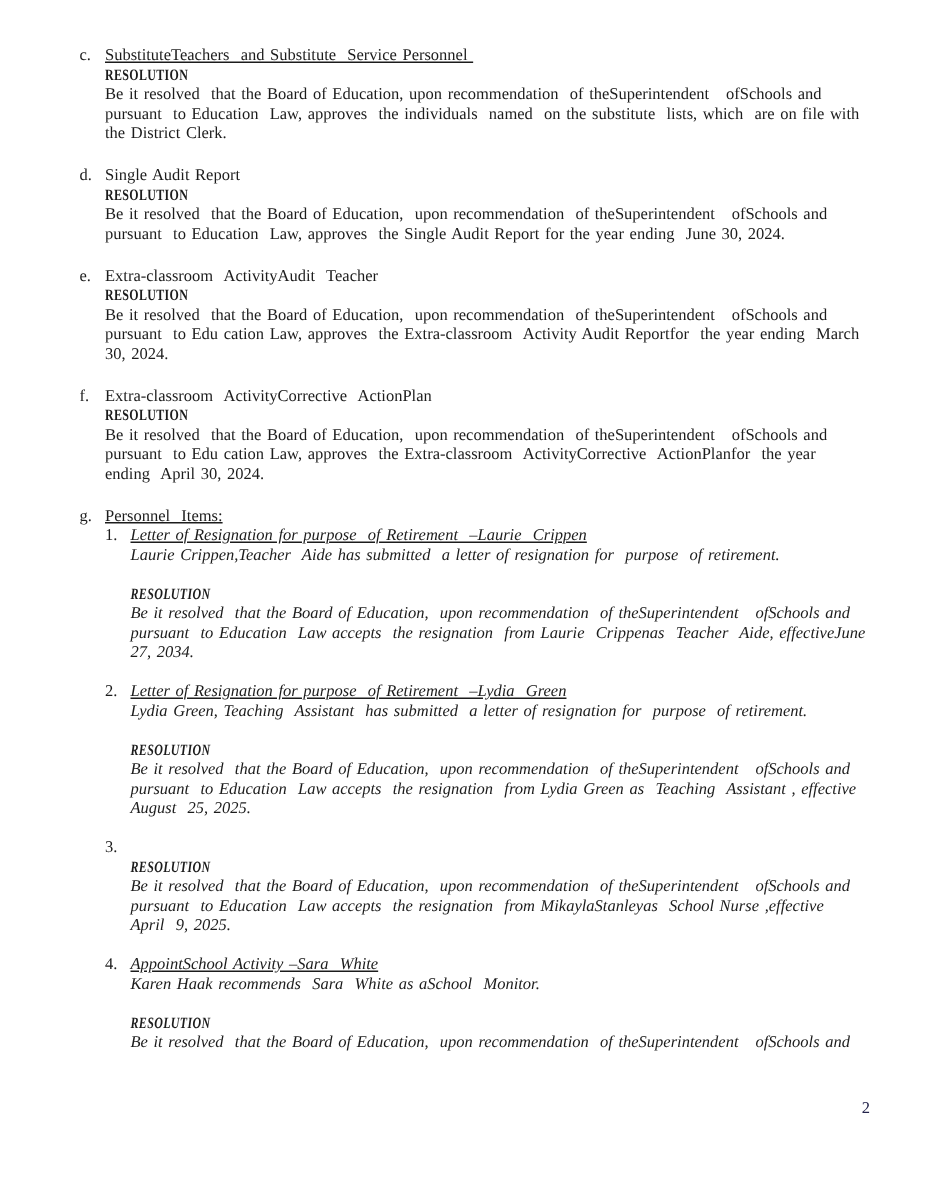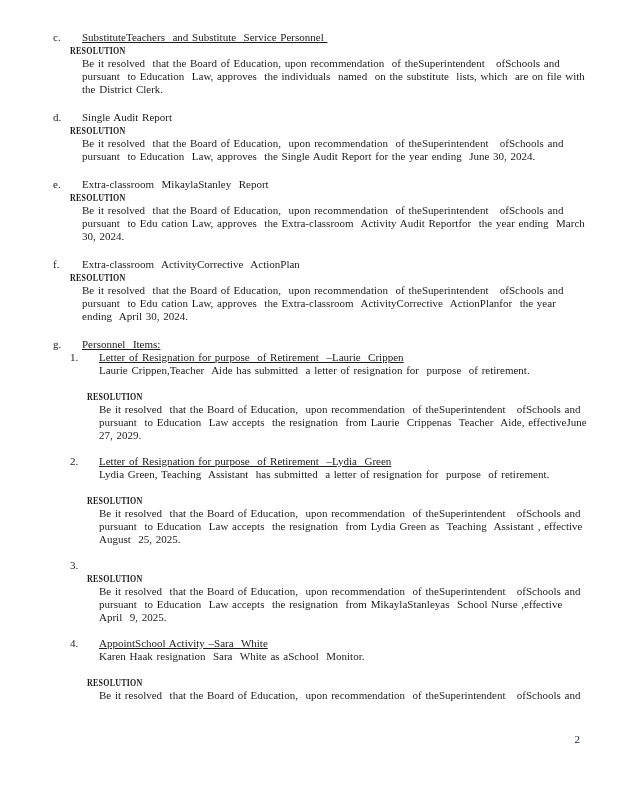--- a/index.html
+++ b/index.html
@@ -25,25 +25,25 @@
   .u { text-decoration: underline; }
   .res {
     font-weight: bold;
     display: inline-block;
     transform: scaleX(0.76);
     transform-origin: 0 60%;
     font-size: 10.5px;
     letter-spacing: 0.3px;
     white-space: pre;
   }
-  .line { white-space: pre; margin-left: 12px; }
+  .line { white-space: pre; }
   .sub-item { display: flex; margin-bottom: 13px; }
   .sub-item:last-child { margin-bottom: 0; }
   .sub-marker { width: 17px; flex: none; }
-  .sub-content { flex: 1; min-width: 0; }
+  .sub-content { flex: 1; min-width: 0; font-style: italic; }
   .res-block { margin-top: 13px; }
   .page-num {
     position: absolute;
     top: 733px; right: 38px;
     font-size: 11px;
     color: #22224a;
   }
 </style>
 </head>
 <body>
@@ -67,21 +67,21 @@
       <div class="line">Single Audit Report</div>
       <div><span class="res">RESOLUTION</span></div>
       <div class="line">Be it resolved  that the Board of Education,  upon recommendation  of theSuperintendent   ofSchools and</div>
       <div class="line">pursuant  to Education  Law, approves  the Single Audit Report for the year ending  June 30, 2024.</div>
     </div>
   </div>
 
   <div class="item">
     <div class="item-marker">e.</div>
     <div class="item-content">
-      <div class="line">Extra-classroom  MikaylaStanley  Report</div>
+      <div class="line">Extra-classroom  ActivityAudit  Teacher</div>
       <div><span class="res">RESOLUTION</span></div>
       <div class="line">Be it resolved  that the Board of Education,  upon recommendation  of theSuperintendent   ofSchools and</div>
       <div class="line">pursuant  to Edu cation Law, approves  the Extra-classroom  Activity Audit Reportfor  the year ending  March</div>
       <div class="line">30, 2024.</div>
     </div>
   </div>
 
   <div class="item">
     <div class="item-marker">f.</div>
     <div class="item-content">
@@ -100,21 +100,21 @@
 
       <div class="sub-item">
         <div class="sub-marker">1.</div>
         <div class="sub-content">
           <div class="line u">Letter of Resignation for purpose  of Retirement  –Laurie  Crippen</div>
           <div class="line">Laurie Crippen,Teacher  Aide has submitted  a letter of resignation for  purpose  of retirement.</div>
           <div class="res-block">
             <div><span class="res">RESOLUTION</span></div>
             <div class="line">Be it resolved  that the Board of Education,  upon recommendation  of theSuperintendent   ofSchools and</div>
             <div class="line">pursuant  to Education  Law accepts  the resignation  from Laurie  Crippenas  Teacher  Aide, effectiveJune</div>
-            <div class="line">27, 2029.</div>
+            <div class="line">27, 2034.</div>
           </div>
         </div>
       </div>
 
       <div class="sub-item">
         <div class="sub-marker">2.</div>
         <div class="sub-content">
           <div class="line u">Letter of Resignation for purpose  of Retirement  –Lydia  Green</div>
           <div class="line">Lydia Green, Teaching  Assistant  has submitted  a letter of resignation for  purpose  of retirement.</div>
           <div class="res-block">
@@ -135,21 +135,21 @@
             <div class="line">pursuant  to Education  Law accepts  the resignation  from MikaylaStanleyas  School Nurse ,effective</div>
             <div class="line">April  9, 2025.</div>
           </div>
         </div>
       </div>
 
       <div class="sub-item">
         <div class="sub-marker">4.</div>
         <div class="sub-content">
           <div class="line u">AppointSchool Activity –Sara  White</div>
-          <div class="line">Karen Haak resignation  Sara  White as aSchool  Monitor.</div>
+          <div class="line">Karen Haak recommends  Sara  White as aSchool  Monitor.</div>
           <div class="res-block">
             <div><span class="res">RESOLUTION</span></div>
             <div class="line">Be it resolved  that the Board of Education,  upon recommendation  of theSuperintendent   ofSchools and</div>
           </div>
         </div>
       </div>
 
     </div>
   </div>
 

